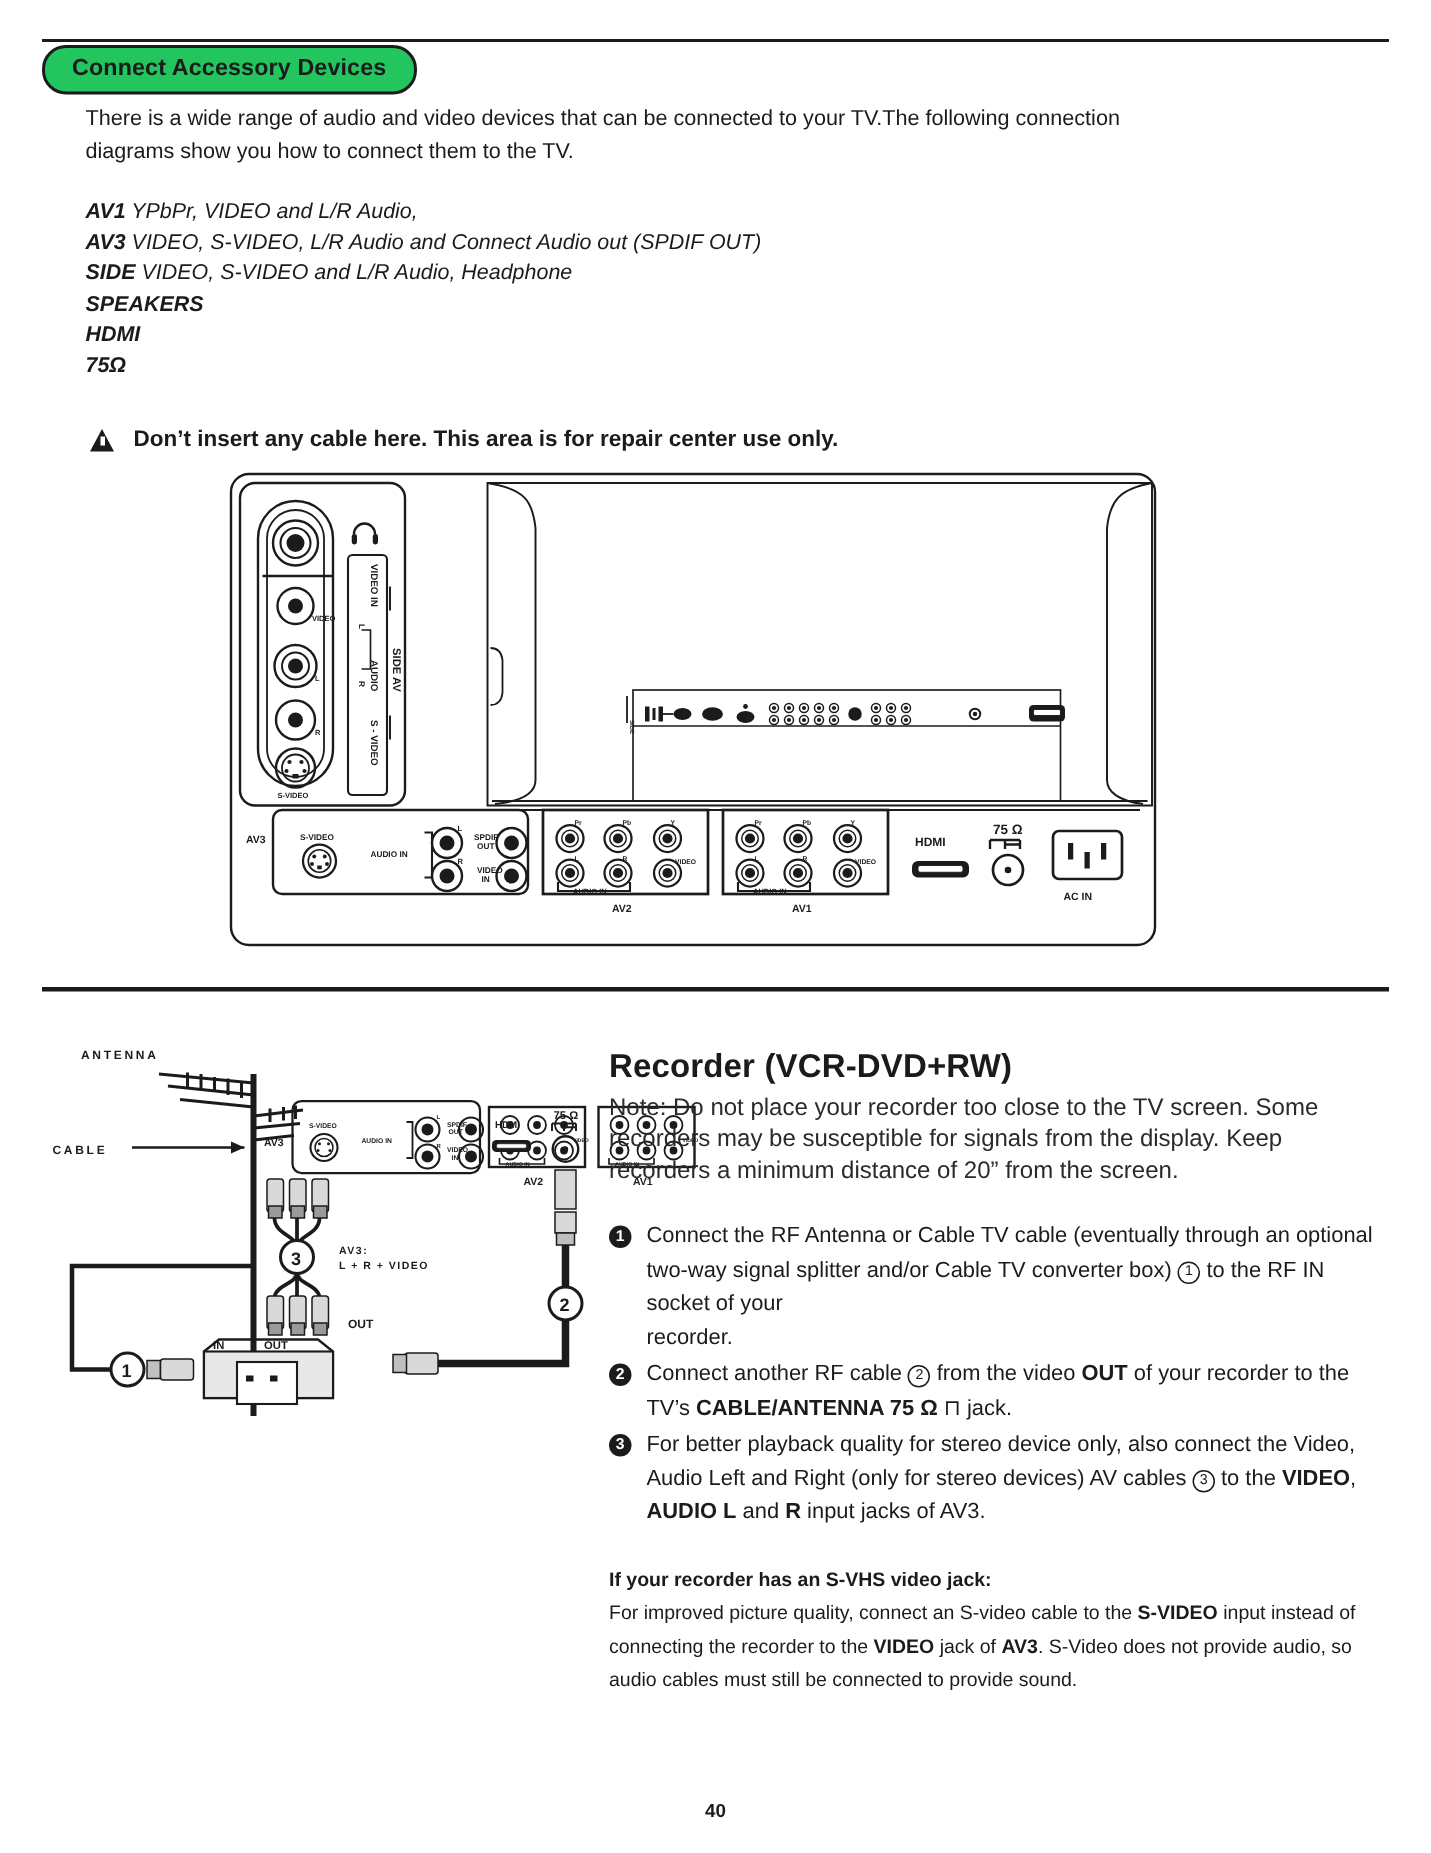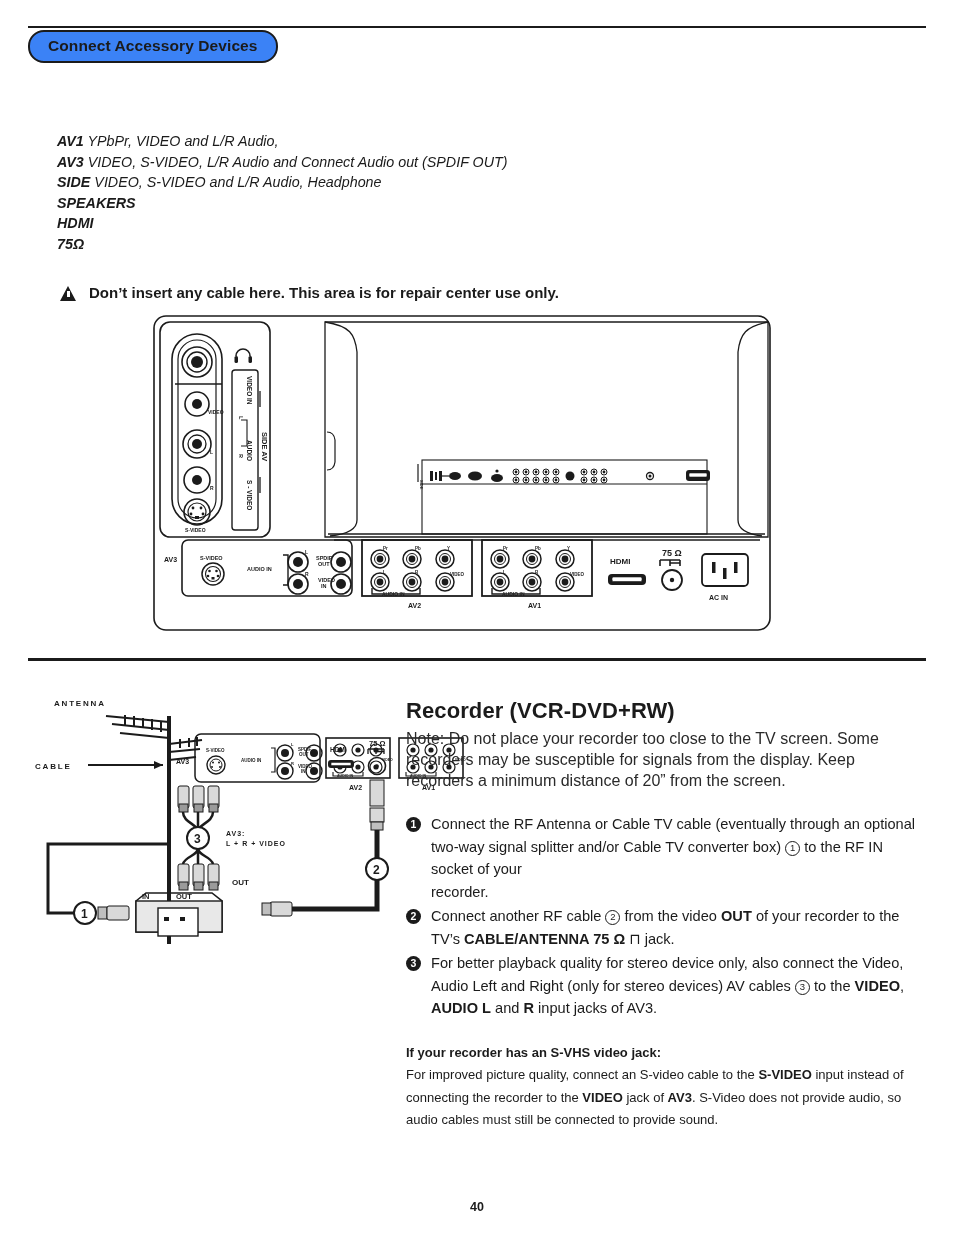--- a/index.html
+++ b/index.html
@@ -8,21 +8,21 @@
     font-family:"Liberation Sans", sans-serif;
     color:#1b1b1b;-webkit-font-smoothing:antialiased;
   }
   .page{position:absolute;inset:0;}
 
   
   .hdr-rule{position:absolute;left:28px;top:26px;width:898px;height:2px;background:#1b1b1b;}
   .hdr-pill{
     position:absolute;left:28px;top:30px;
     border:2px solid #1b1b1b;border-radius:16px;
-    padding:5px 18px 6px 18px;background:#3b82f6;
+    padding:5px 18px 6px 18px;background:#22c55e;
     font-size:15.5px;font-weight:bold;letter-spacing:.1px;white-space:nowrap;
   }
 
   
   .intro{position:absolute;left:57px;top:68px;width:730px;font-size:14.4px;line-height:22px;}
 
   
   .avlist{position:absolute;left:57px;top:131px;font-size:14.3px;line-height:20.6px;font-style:italic;}
   .avlist .row{white-space:nowrap;}
   .avlist b{font-weight:bold;font-style:italic;}
@@ -67,20 +67,21 @@
   .pageno{position:absolute;left:0;right:0;top:1200px;text-align:center;font-size:12.5px;font-weight:bold;}
 </style>
 </head>
 <body>
 
 <div class="page">
 
   <div class="hdr-rule"></div>
   <div class="hdr-pill">Connect Accessory Devices</div>
 
+  <div class="intro">There is a wide range of audio and video devices that can be connected to your TV.The following connection diagrams show you how to connect them to the TV.</div>
 
   <div class="avlist" id="avlist">
       <div class="row"><b>AV1</b><span> YPbPr, VIDEO and L/R Audio,</span></div>
       <div class="row"><b>AV3</b><span> VIDEO, S-VIDEO, L/R Audio and Connect Audio out (SPDIF OUT)</span></div>
       <div class="row"><b>SIDE</b><span> VIDEO, S-VIDEO and L/R Audio, Headphone</span></div>
       <div class="row"><b>SPEAKERS</b></div>
       <div class="row"><b>HDMI</b></div>
       <div class="row"><b>75Ω</b></div>
     </div>
 

